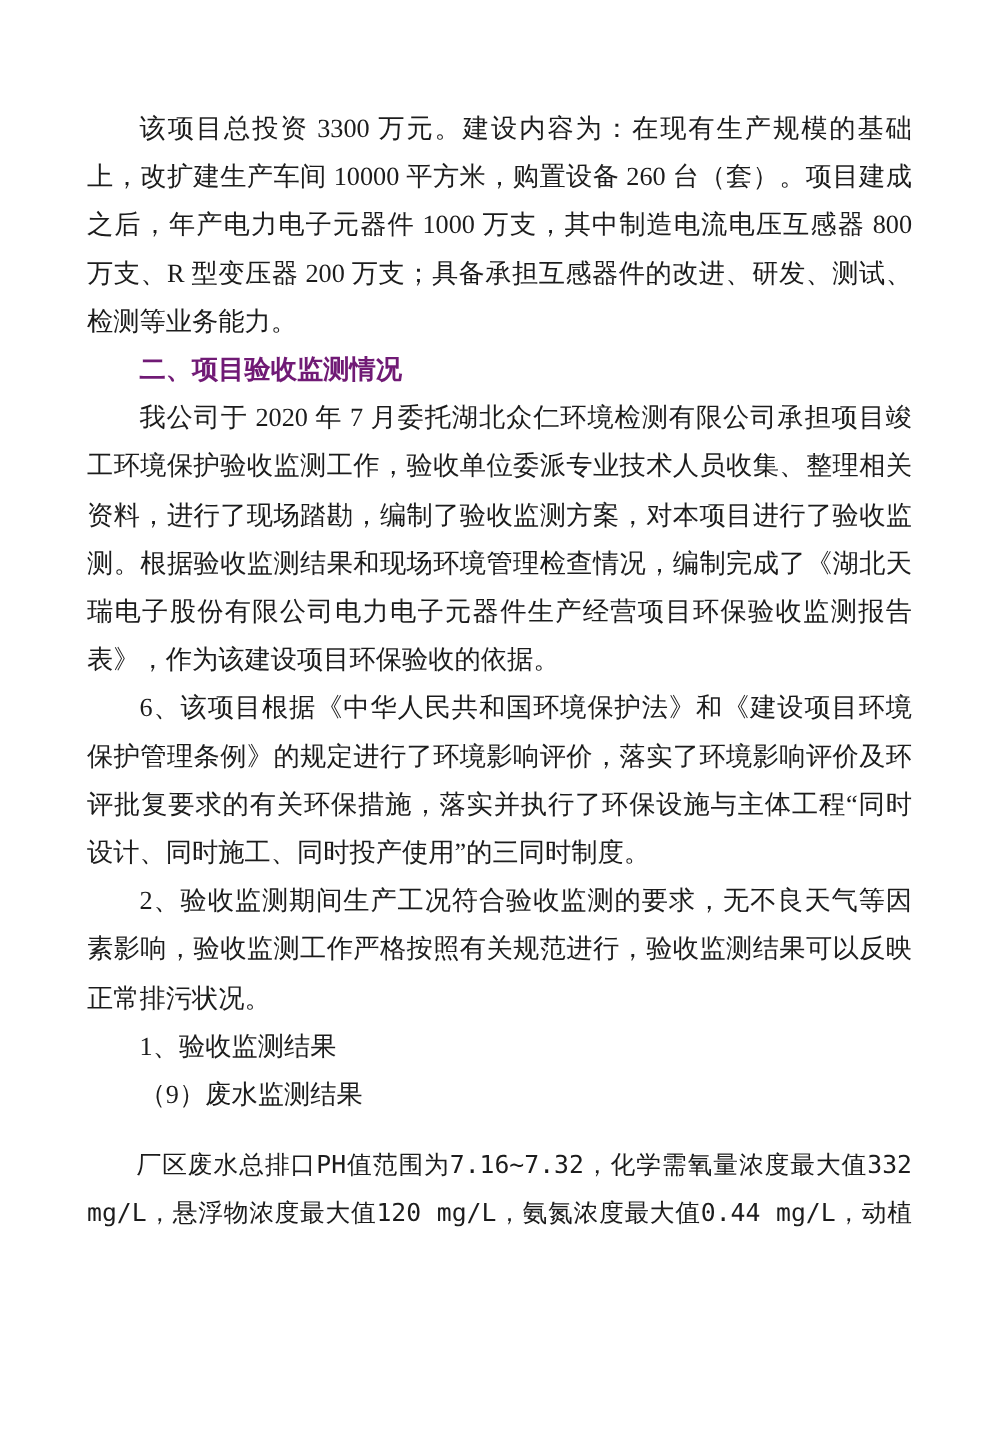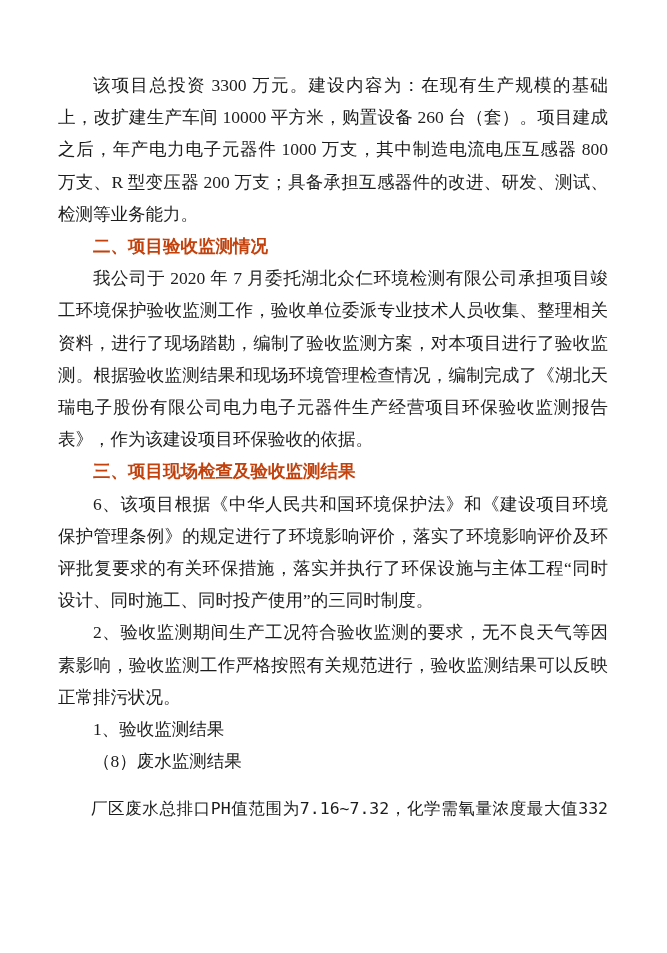--- a/index.html
+++ b/index.html
@@ -29,39 +29,38 @@
     text-align: justify;
     text-indent: 2em;
     word-break: break-word;
   }
   .heading {
     margin: 0;
     font-family: "Liberation Sans", "DejaVu Sans", sans-serif;
     font-size: 17.5px;
     line-height: 32.2px;
     font-weight: 700;
-    color: #c2410c;
+    color: #701a75;
     text-align: left;
     text-indent: 2em;
   }
   .mono {
     font-family: "DejaVu Sans Mono", "Liberation Mono", monospace;
     font-size: 16.5px;
     margin-top: 16px;
   }
 </style>
 </head>
 <body>
 
 <div class="page">
   <div class="content" id="content">
       <div class="paragraph">该项目总投资 3300 万元。建设内容为：在现有生产规模的基础上，改扩建生产车间 10000 平方米，购置设备 260 台（套）。项目建成之后，年产电力电子元器件 1000 万支，其中制造电流电压互感器 800 万支、R 型变压器 200 万支；具备承担互感器件的改进、研发、测试、检测等业务能力。</div>
       <div class="heading">二、项目验收监测情况</div>
       <div class="paragraph">我公司于 2020 年 7 月委托湖北众仁环境检测有限公司承担项目竣工环境保护验收监测工作，验收单位委派专业技术人员收集、整理相关资料，进行了现场踏勘，编制了验收监测方案，对本项目进行了验收监测。根据验收监测结果和现场环境管理检查情况，编制完成了《湖北天瑞电子股份有限公司电力电子元器件生产经营项目环保验收监测报告表》，作为该建设项目环保验收的依据。</div>
-      <div class="heading">三、项目现场检查及验收监测结果</div>
       <div class="paragraph">6、该项目根据《中华人民共和国环境保护法》和《建设项目环境保护管理条例》的规定进行了环境影响评价，落实了环境影响评价及环评批复要求的有关环保措施，落实并执行了环保设施与主体工程“同时设计、同时施工、同时投产使用”的三同时制度。</div>
       <div class="paragraph">2、验收监测期间生产工况符合验收监测的要求，无不良天气等因素影响，验收监测工作严格按照有关规范进行，验收监测结果可以反映正常排污状况。</div>
       <div class="paragraph">1、验收监测结果</div>
-      <div class="paragraph">（8）废水监测结果</div>
+      <div class="paragraph">（9）废水监测结果</div>
       <div class="paragraph mono">厂区废水总排口PH值范围为7.16~7.32，化学需氧量浓度最大值332 mg/L，悬浮物浓度最大值120 mg/L，氨氮浓度最大值0.44 mg/L，动植物油浓度最大值5.71 mg/L， 满足《污水综合排放标准》（GB8978-1996）三级标准及天门城区污水处理厂新的污水接纳标准。</div>
       <div class="paragraph">（4）废气监测结果</div>
     </div>
 </div>
 
 </body></html>

